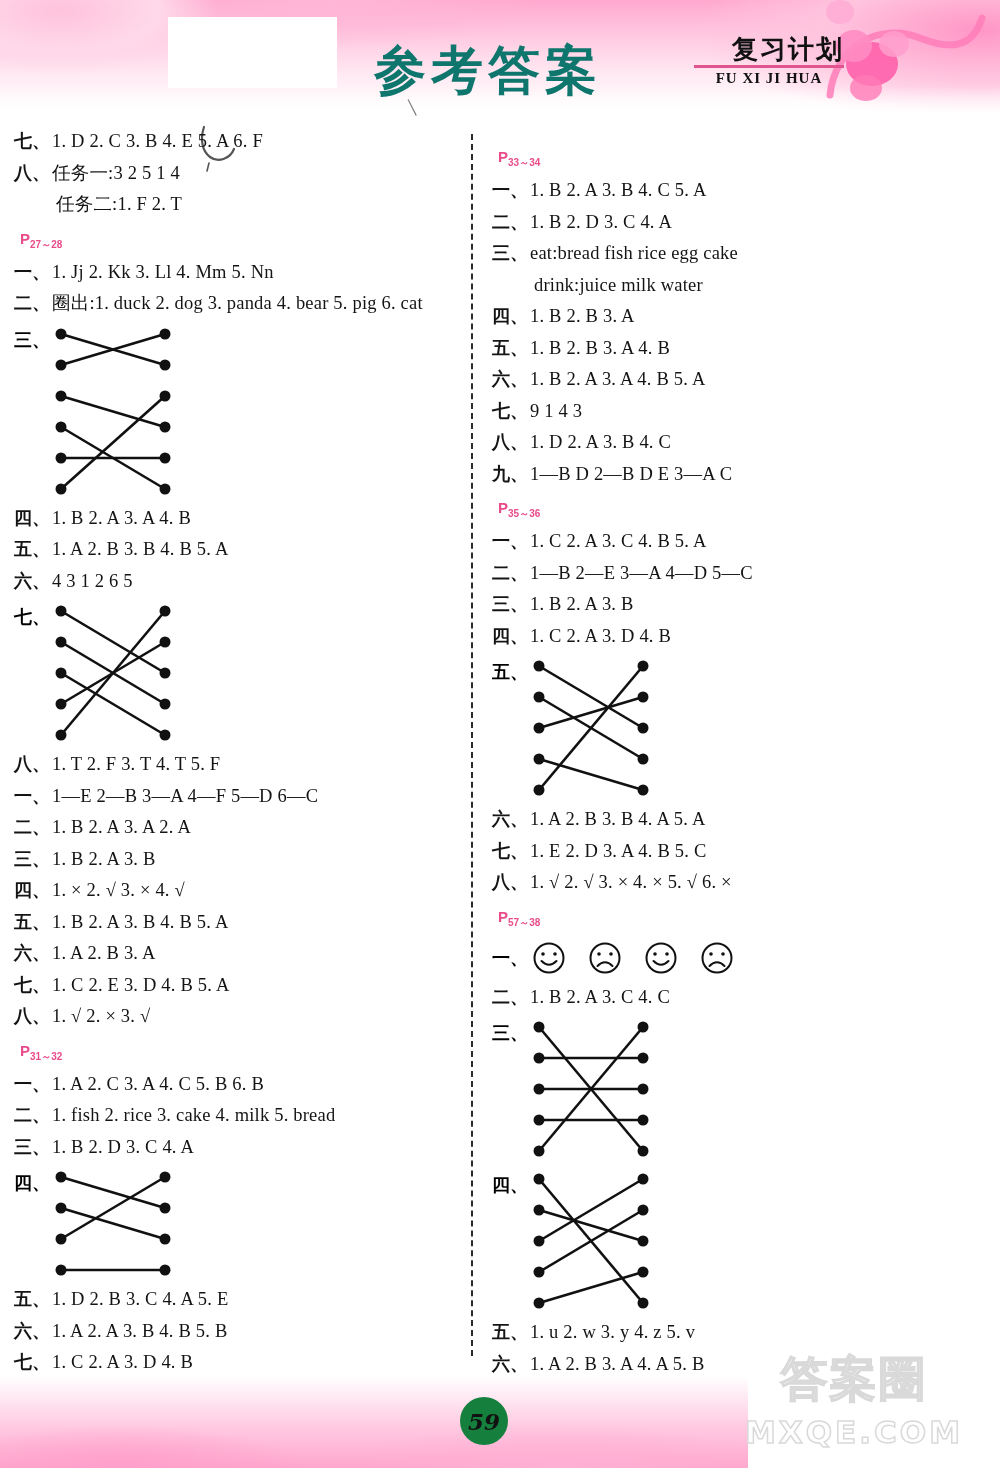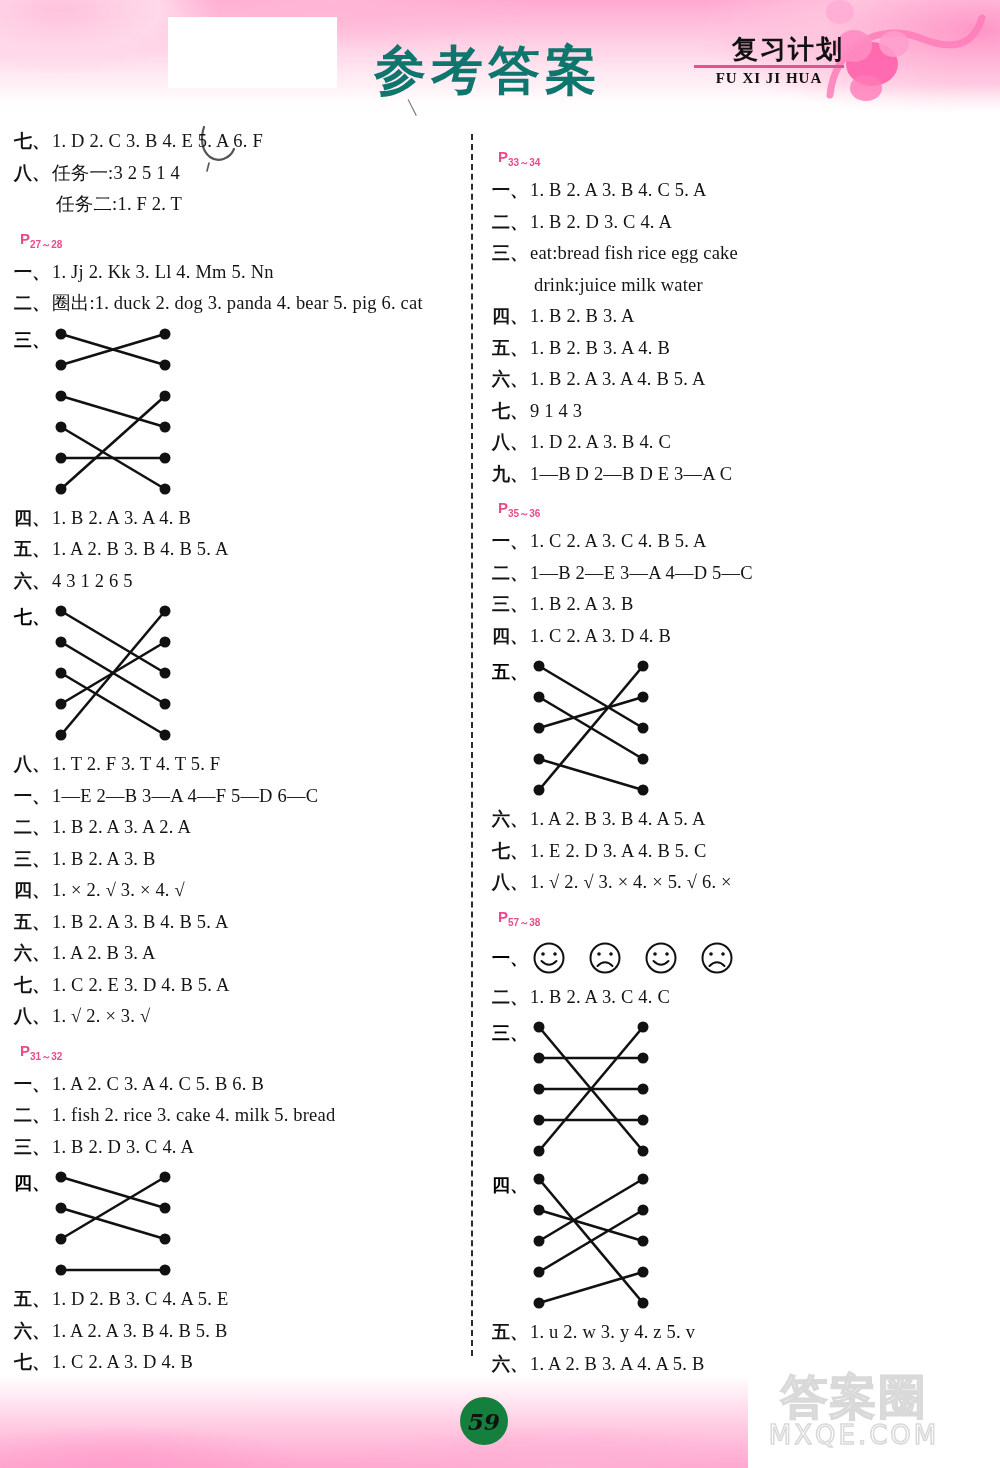--- a/index.html
+++ b/index.html
@@ -103,21 +103,21 @@
   .watermark{
     position:absolute;right:24px;bottom:18px;width:244px;text-align:center;
     font-family:"DejaVu Sans","Liberation Sans",sans-serif;
     color:#ffffff;
   }
   .wm-cn{
     font-size:47px;font-weight:bold;letter-spacing:2px;line-height:1;
     -webkit-text-stroke:1.5px #d9d9d9;color:#ffffff;
   }
   .wm-en{
-    font-size:26px;font-weight:normal;letter-spacing:3px;margin-top:0;
+    font-size:31px;font-weight:bold;letter-spacing:3px;margin-top:12px;
     -webkit-text-stroke:1.5px #d9d9d9;color:#ffffff;
   }
   .pen-mark{position:absolute;left:196px;top:125px;}
 </style>
 </head>
 <body>
 
 <div id="page">
 
   <div class="band-top"></div>

